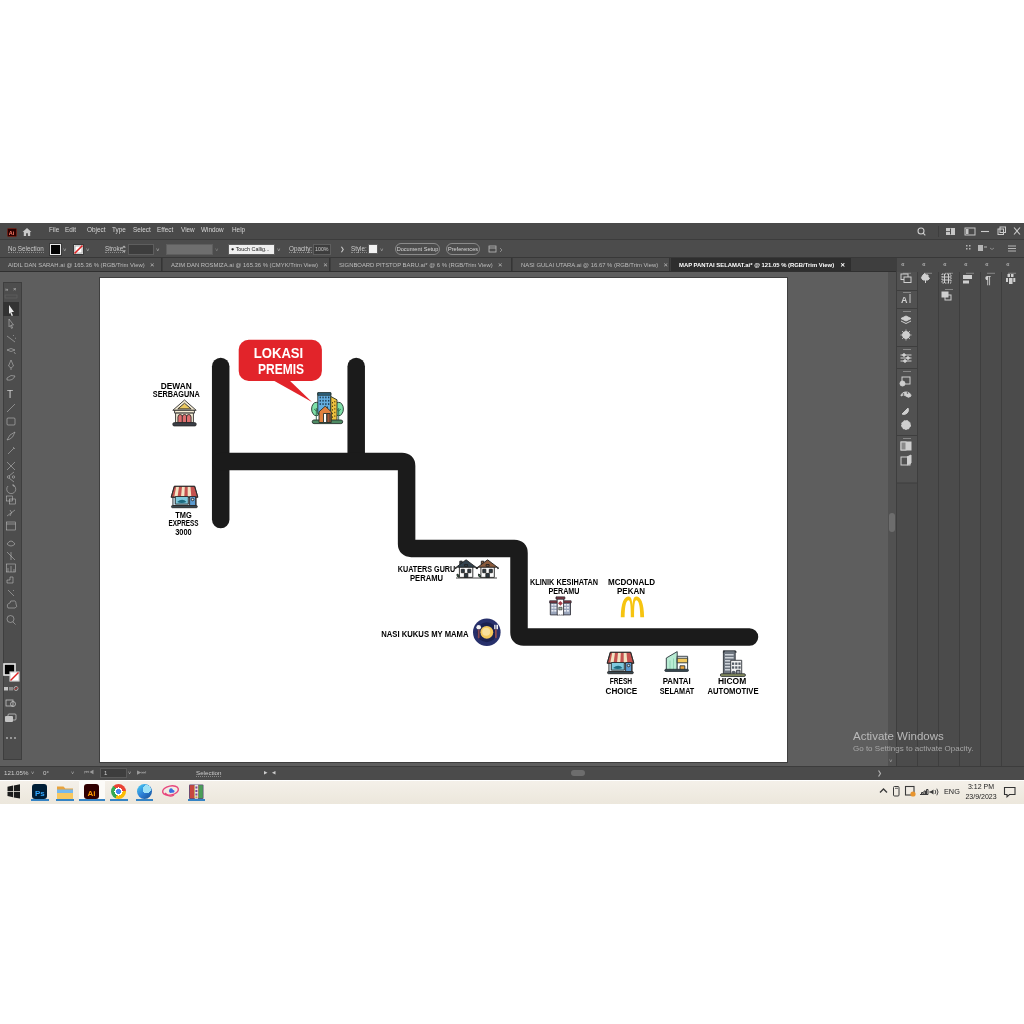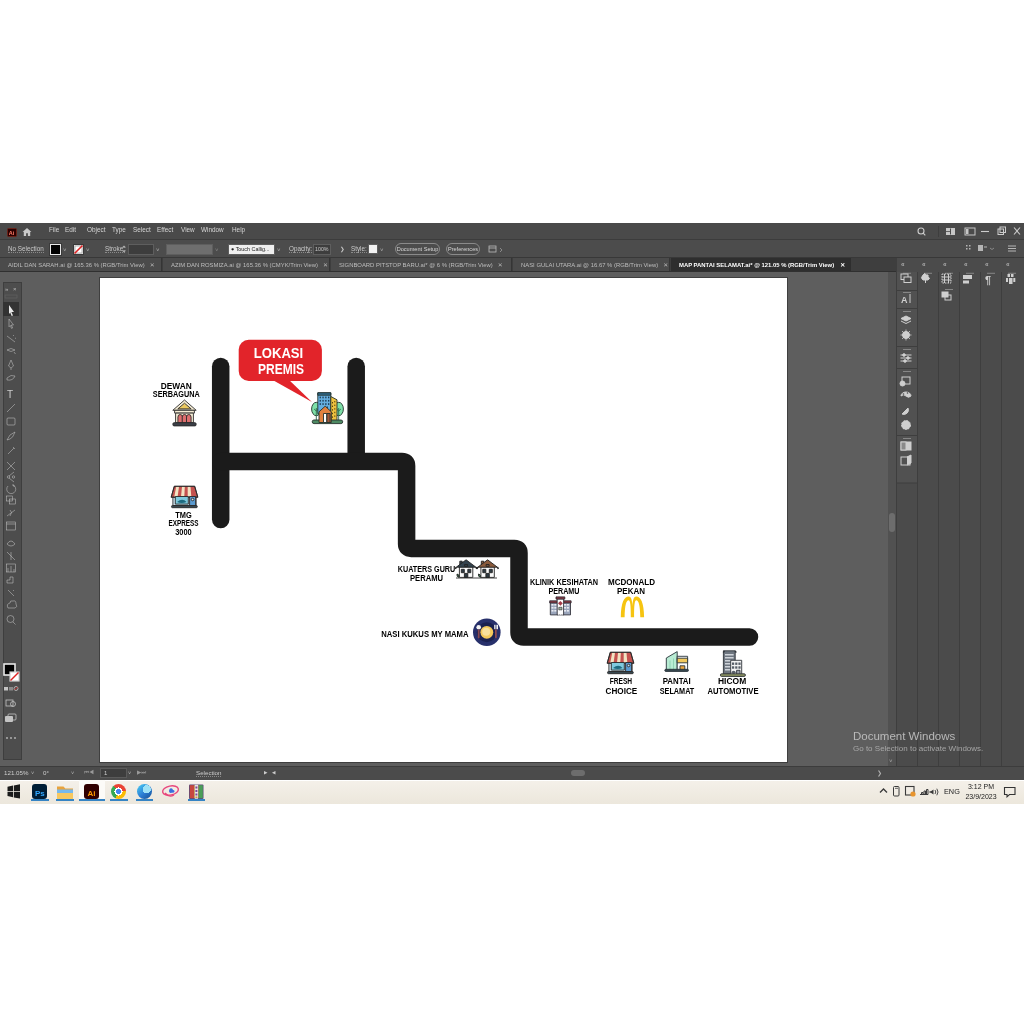--- a/index.html
+++ b/index.html
@@ -527,22 +527,22 @@
 
     <g fill="#cfcfcf">
         <rect x="111.5" y="16" width="2.5" height="3"></rect>
         <rect x="115" y="16" width="2.5" height="3"></rect>
         <rect x="113" y="20" width="3.5" height="6"></rect>
         <rect x="110" y="20" width="2" height="4"></rect>
         <rect x="117.3" y="20" width="2" height="4"></rect>
       </g>
   </svg>
 
-  <div class="abs" style="left:853px;top:729.5px;color:#c3c3c3;font-size:11.5px;opacity:0.9;">Document Windows</div>
-  <div class="abs" style="left:853px;top:743.5px;color:#b5b5b5;font-size:8px;opacity:0.85;">Go to Selection to activate Windows.</div>
+  <div class="abs" style="left:853px;top:729.5px;color:#c3c3c3;font-size:11.5px;opacity:0.9;">Activate Windows</div>
+  <div class="abs" style="left:853px;top:743.5px;color:#b5b5b5;font-size:8px;opacity:0.85;">Go to Settings to activate Opacity.</div>
 
   <div class="abs" style="left:0;top:766px;width:1024px;height:14px;background:#4b4b4b;border-top:1px solid #3c3c3c;"></div>
   <div class="abs" style="left:4px;top:769px;color:#cccccc;font-size:6.2px;">121.05%</div>
   <div class="abs" style="left:31px;top:770px;color:#b5b5b5;font-size:5.5px;">˅</div>
   <div class="abs" style="left:43px;top:769px;color:#cccccc;font-size:6.2px;">0°</div>
   <div class="abs" style="left:71px;top:770px;color:#b5b5b5;font-size:5.5px;">˅</div>
   <div class="abs" style="left:84px;top:769px;color:#9a9a9a;font-size:5.5px;">⏮◀</div>
   <div class="abs" style="left:100px;top:767.5px;width:27px;height:10px;background:#3d3d3d;border:1px solid #5a5a5a;color:#ccc;font-size:6px;line-height:8px;padding-left:3px;">1</div>
   <div class="abs" style="left:128px;top:770px;color:#b5b5b5;font-size:5.5px;">˅</div>
   <div class="abs" style="left:137px;top:769px;color:#9a9a9a;font-size:5.5px;">▶⏭</div>

